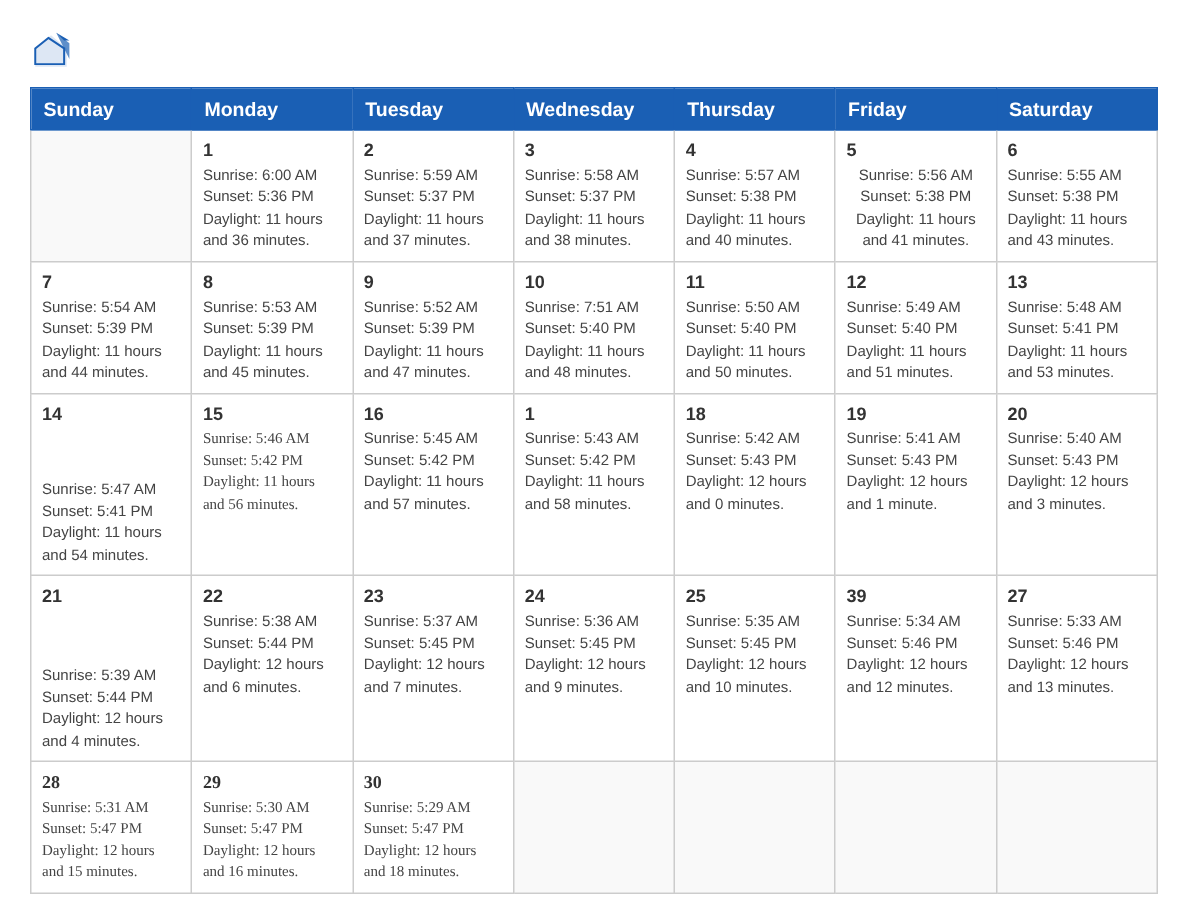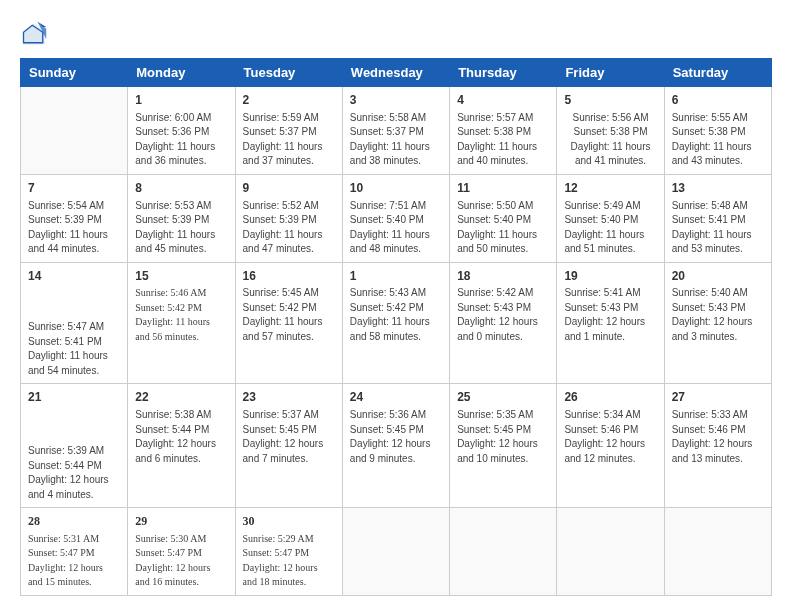--- a/index.html
+++ b/index.html
@@ -300,21 +300,21 @@
 and 9 minutes.</div>
         </td>
         <td>
           <span class="day-number">25</span>
           <div class="day-info" style="white-space: pre-line;">Sunrise: 5:35 AM
 Sunset: 5:45 PM
 Daylight: 12 hours
 and 10 minutes.</div>
         </td>
         <td>
-          <span class="day-number">26</span>
+          <span class="day-number">39</span>
           <div class="day-info" style="white-space: pre-line;">Sunrise: 5:34 AM
 Sunset: 5:46 PM
 Daylight: 12 hours
 and 12 minutes.</div>
         </td>
         <td>
           <span class="day-number">27</span>
           <div class="day-info" style="white-space: pre-line;">Sunrise: 5:33 AM
 Sunset: 5:46 PM
 Daylight: 12 hours

